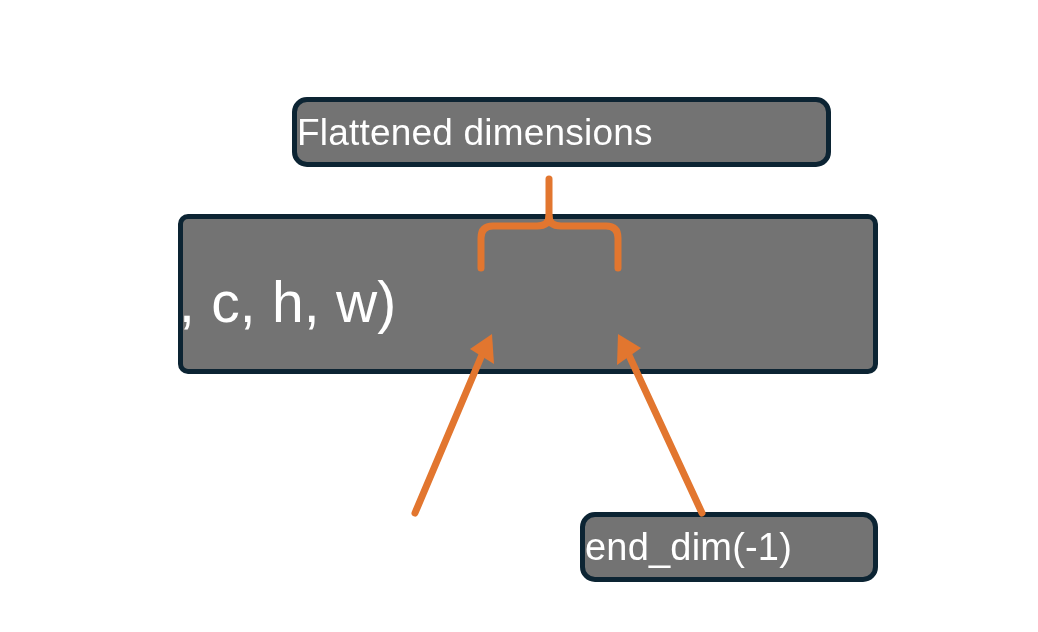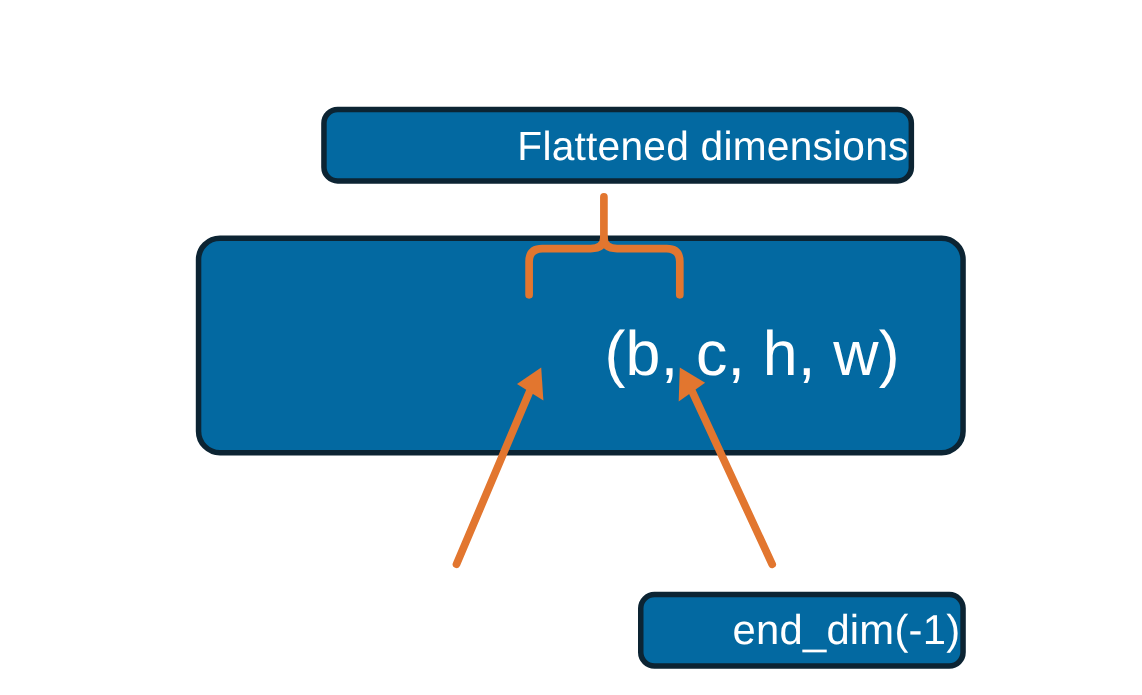--- a/index.html
+++ b/index.html
@@ -19,26 +19,26 @@
     position: absolute;
     left: 0;
     top: 0;
     width: 1038px;
     height: 632px;
   }
 
   .node {
     position: absolute;
     box-sizing: border-box;
-    background: #0369a1;
+    background: #737373;
     border: 5px solid #0c2433;
     border-radius: 16px;
     display: flex;
     align-items: center;
-    justify-content: flex-end;
+    justify-content: flex-start;
     color: #ffffff;
     font-weight: 400;
     letter-spacing: 0.2px;
     white-space: nowrap;
     user-select: none;
   }
 
   
   #node-flattened {
     left: 292px;
@@ -47,23 +47,23 @@
     height: 70px;
     font-size: 37px;
     border-radius: 15px;
   }
 
   
   #node-shape {
     left: 178px;
     top: 214px;
     width: 700px;
-    height: 200px;
+    height: 160px;
     font-size: 57px;
-    border-radius: 22px;
+    border-radius: 10px;
   }
   #node-shape .shape-text {
     position: relative;
     left: -55px;
     top: 8px;
   }
 
   
   #node-start-dim {
     left: 268px;
@@ -75,21 +75,20 @@
   }
 
   
   #node-end-dim {
     left: 580px;
     top: 512px;
     width: 298px;
     height: 70px;
     font-size: 38px;
     border-radius: 15px;
-    margin-top: 26px;
   }
 
   .node-label {
     display: block;
     line-height: 1;
   }
 
   
   #connectors {
     position: absolute;

